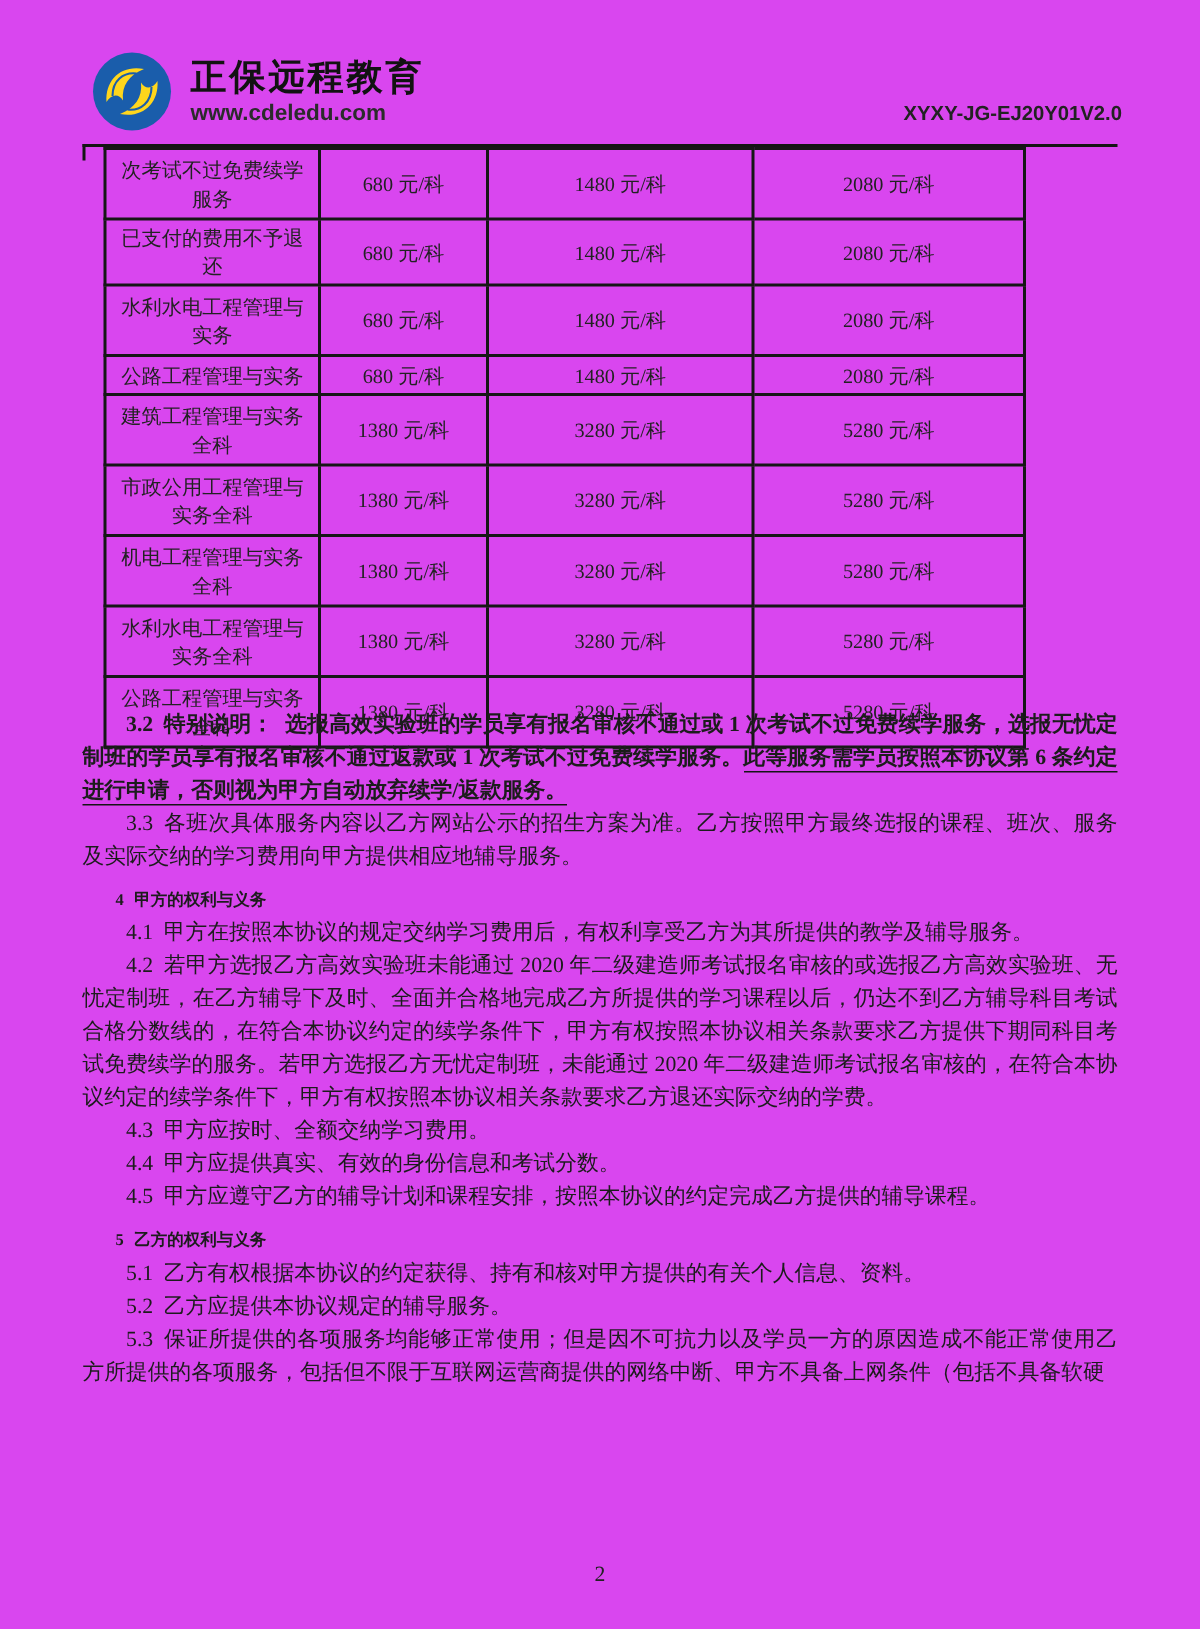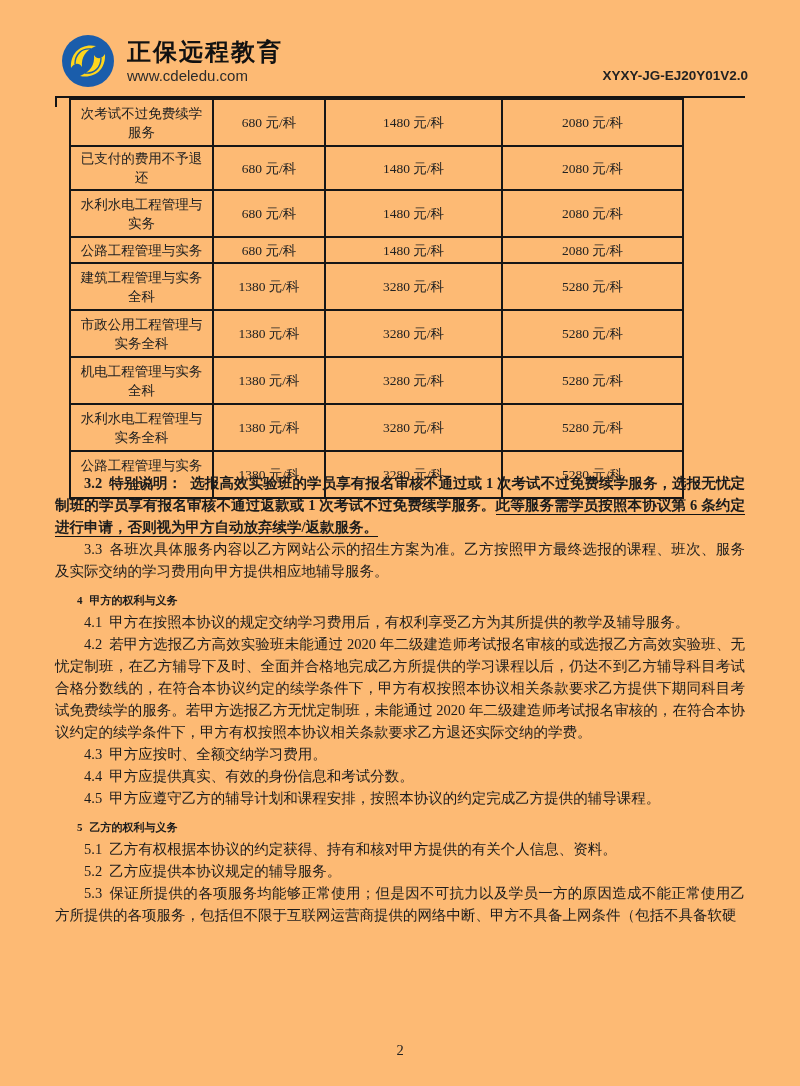--- a/index.html
+++ b/index.html
@@ -1,25 +1,25 @@
 <!DOCTYPE html>
 <html><head>
 <meta charset="utf-8">
 <style>
   html,body{margin:0;padding:0;background:#ffffff;}
   .page{
-    position:relative;width:800px;height:1086px;background:#fdba74;
+    position:relative;width:800px;height:1086px;background:#d946ef;
     font-family:"Liberation Serif","DejaVu Serif",serif;color:#1c1c1c;
     overflow:hidden;
   }
   
   .logo{position:absolute;left:61px;top:34px;width:54px;height:54px;}
   .brand{position:absolute;left:127px;top:39px;font-family:"Liberation Sans","DejaVu Sans",sans-serif;}
   .brand-name{font-size:24px;font-weight:bold;color:#121212;letter-spacing:2px;line-height:26px;}
-  .brand-site{font-size:15px;font-weight:normal;color:#2b2b2b;line-height:18px;margin-top:2px;}
+  .brand-site{font-size:15px;font-weight:bold;color:#2b2b2b;line-height:18px;margin-top:2px;}
   .doc-code{
     position:absolute;right:52px;top:68px;
     font-family:"Liberation Sans","DejaVu Sans",sans-serif;
     font-size:13.5px;color:#222;font-weight:bold;
   }
   .header-rule{position:absolute;left:55px;top:96px;width:690px;height:2px;background:#141414;}
   .header-rule-tick{position:absolute;left:55px;top:96px;width:2px;height:11px;background:#141414;}
   
   .price-table{
     position:absolute;left:69px;top:98px;width:613px;

